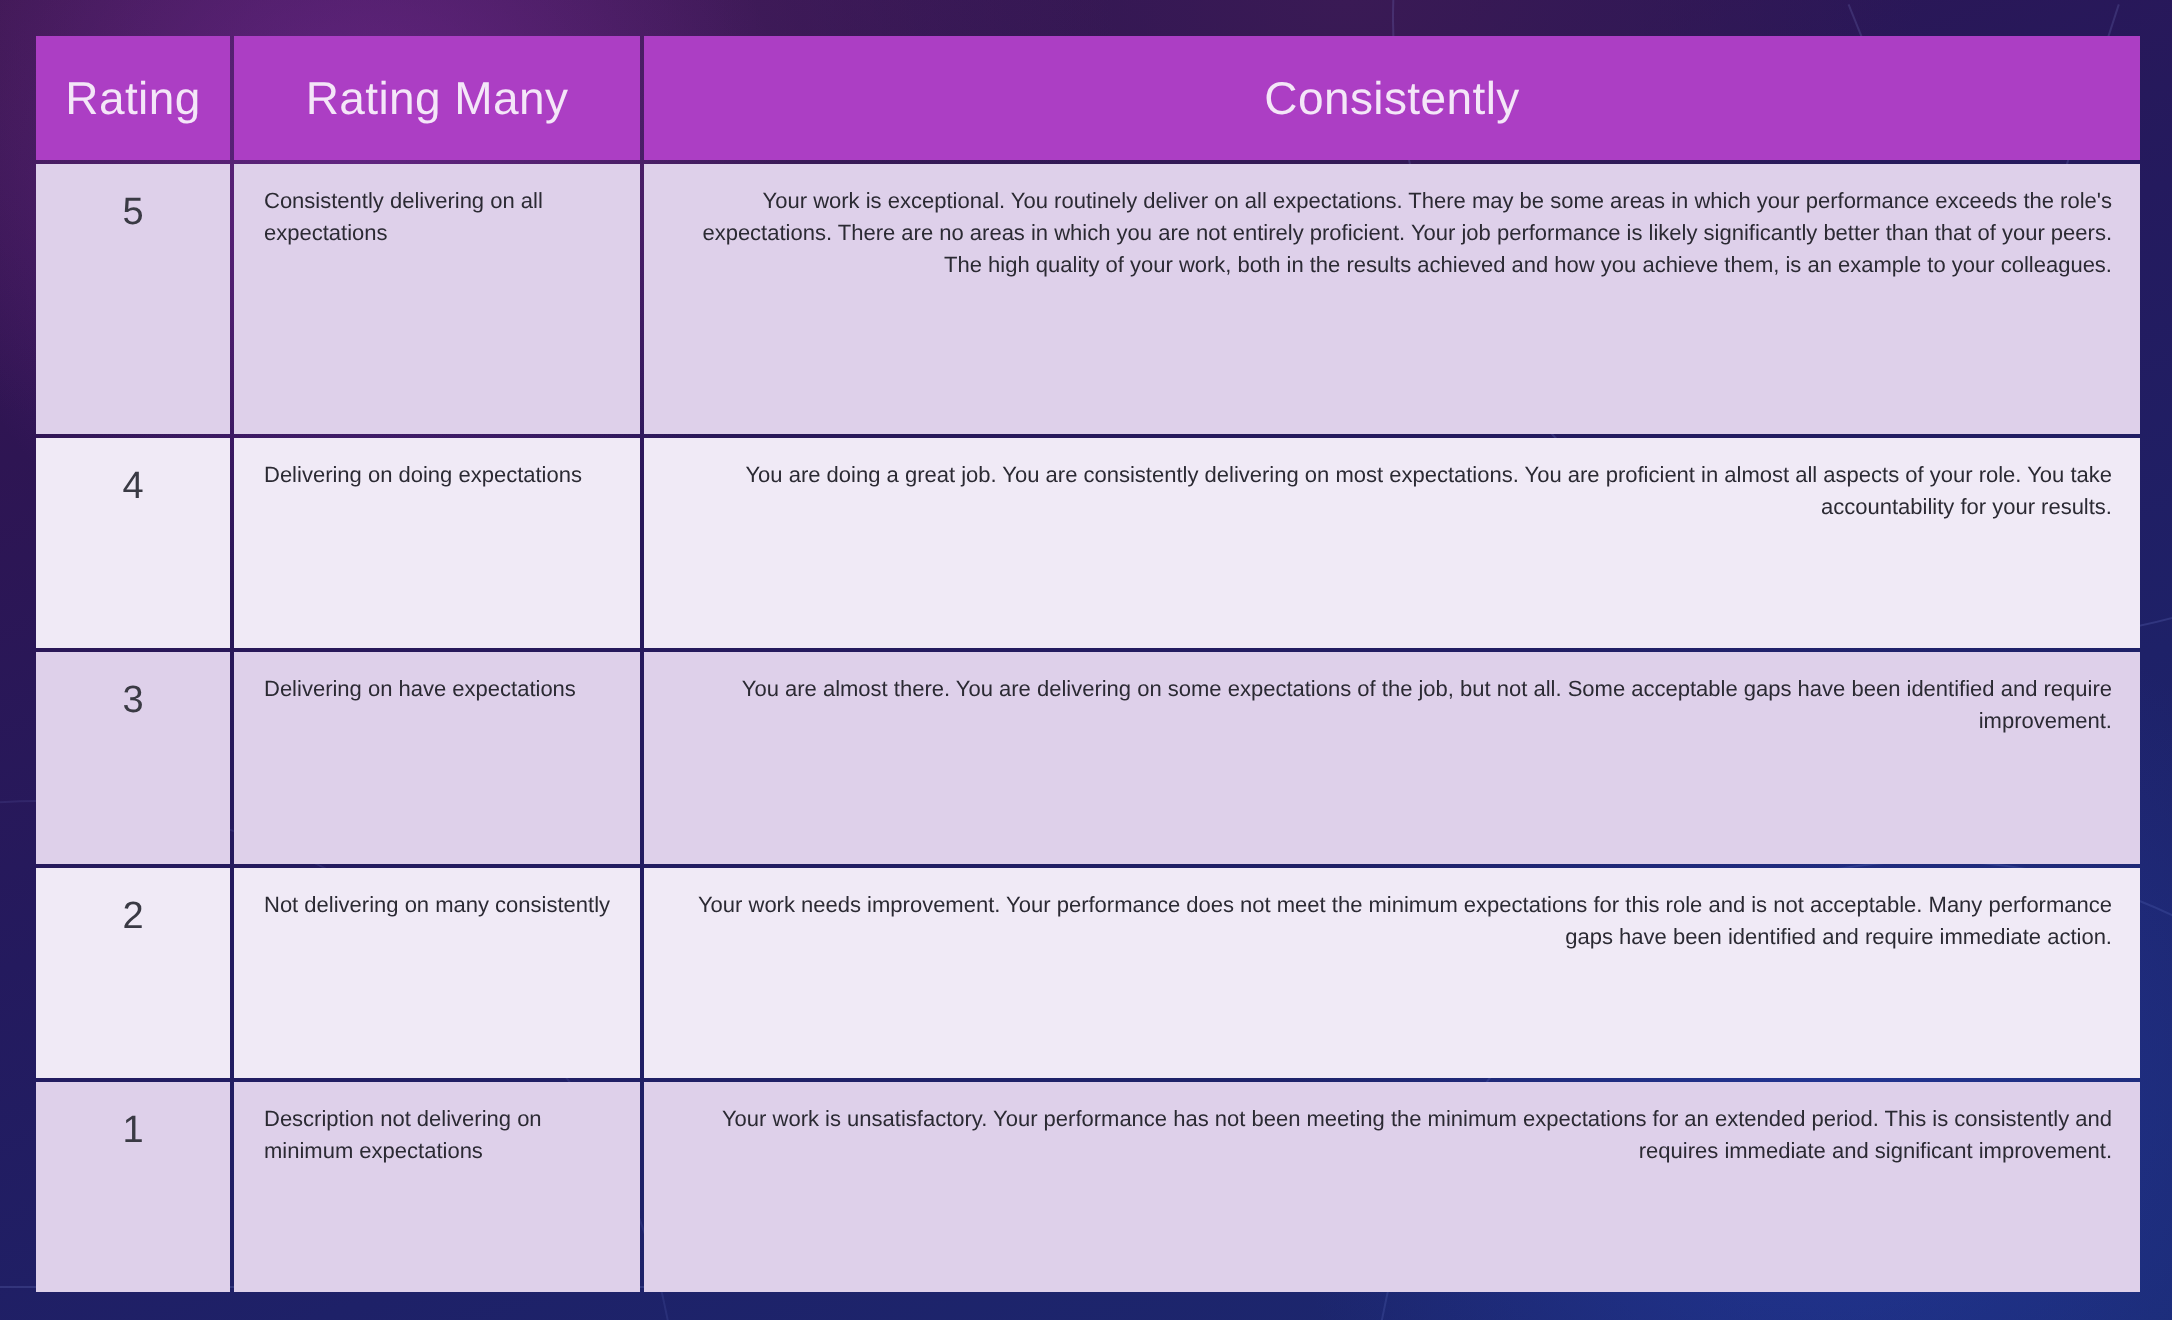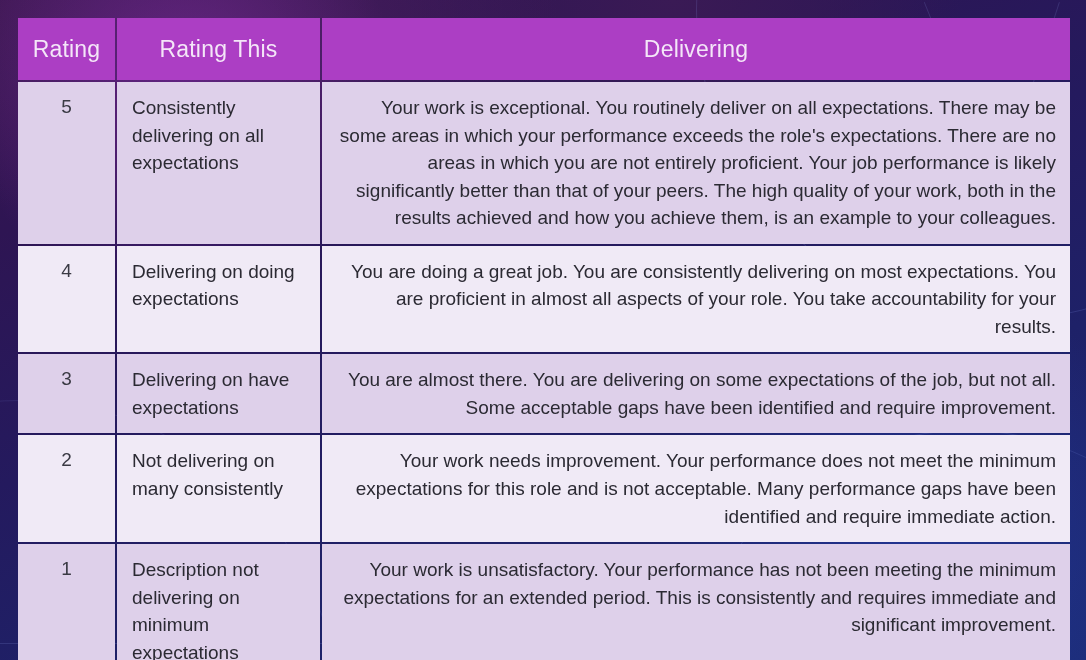--- a/index.html
+++ b/index.html
@@ -72,21 +72,21 @@
     font-size: 23px;
     letter-spacing: .2px;
     height: 62px;
     vertical-align: middle;
     text-align: center;
     padding: 4px 8px;
   }
 
   
   .rating-table td {
-    font-size: 19px;
+    font-size: 11px;
     line-height: 1.45;
     color: #2b2a33;
   }
   td.c-rating {
     text-align:center;
     padding: 11px 6px 10px;
     font-size: 19px;
     color:#3a3a44;
   }
   td.c-label {
@@ -122,22 +122,22 @@
 <div id="table-wrap">
   <table class="rating-table">
     <colgroup>
       <col class="w-rating">
       <col class="w-label">
       <col class="w-desc">
     </colgroup>
     <thead>
       <tr>
         <th>Rating</th>
-        <th>Rating This</th>
-        <th>Delivering</th>
+        <th>Rating Many</th>
+        <th>Consistently</th>
       </tr>
     </thead>
     <tbody>
       <tr class="shade-dark">
         <td class="c-rating">5</td>
         <td class="c-label">Consistently delivering on all expectations</td>
         <td class="c-desc">Your work is exceptional. You routinely deliver on all expectations. There may be some areas in which your performance exceeds the role's expectations. There are no areas in which you are not entirely proficient. Your job performance is likely significantly better than that of your peers. The high quality of your work, both in the results achieved and how you achieve them, is an example to your colleagues.</td>
       </tr>
       <tr class="shade-light">
         <td class="c-rating">4</td>

